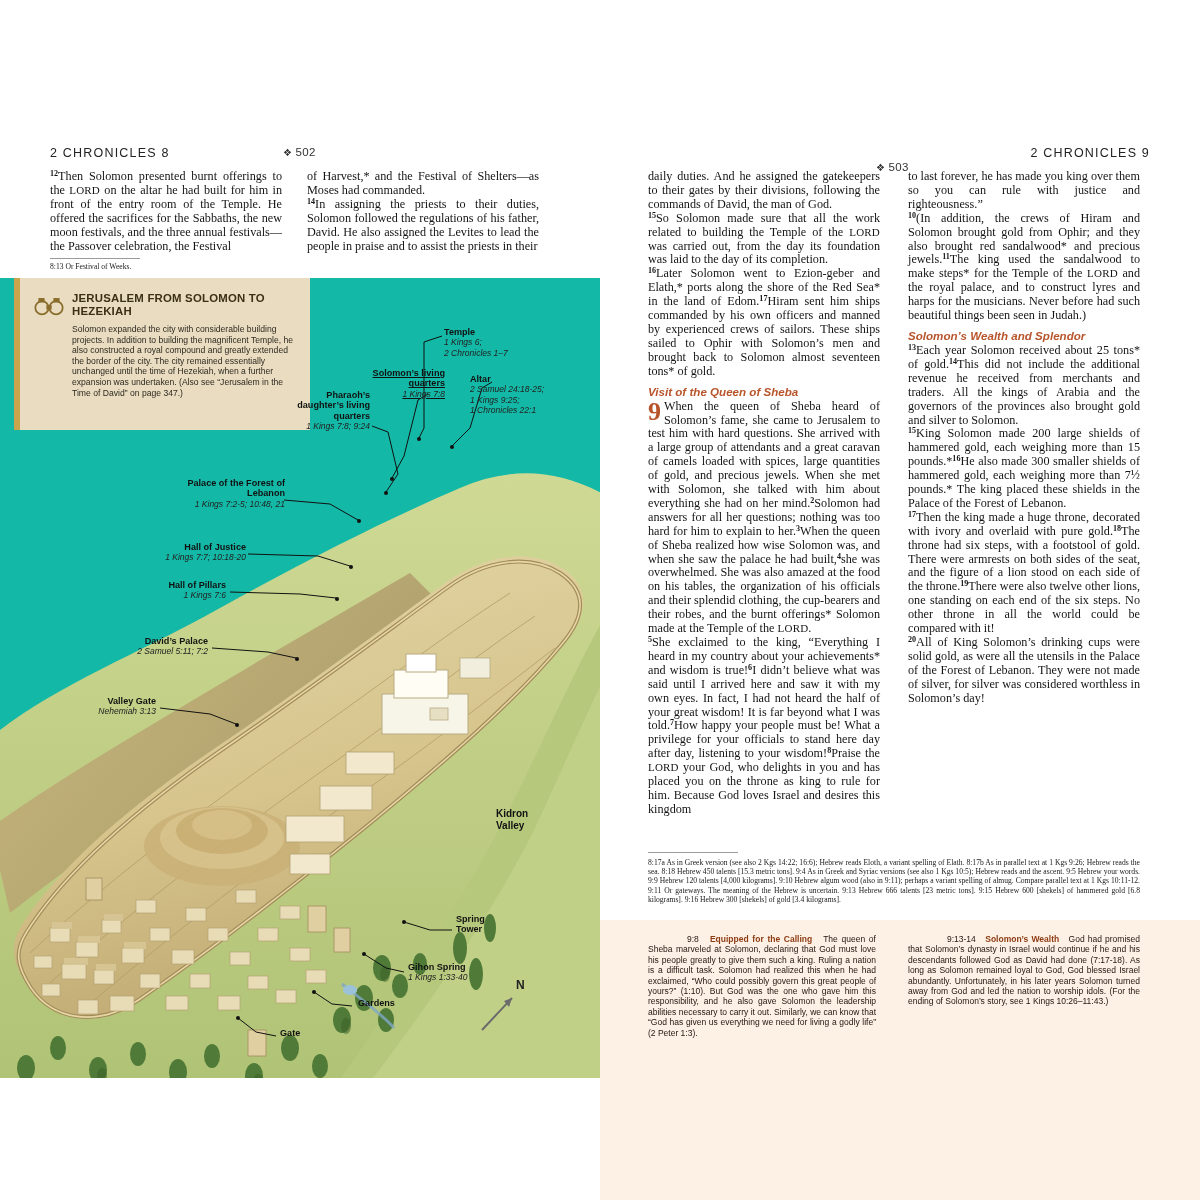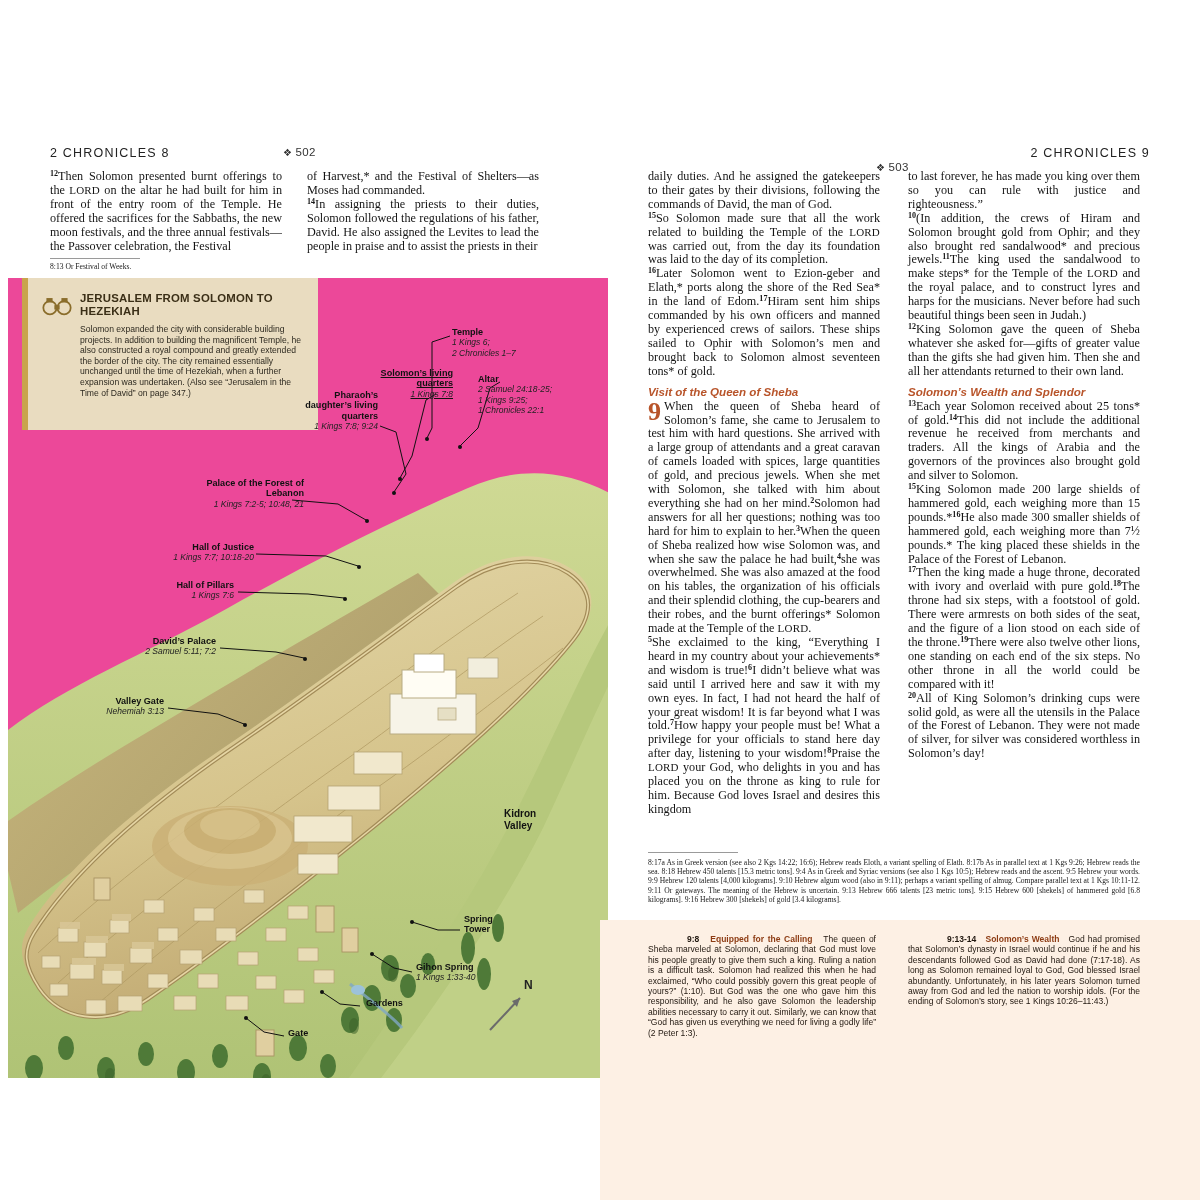--- a/index.html
+++ b/index.html
@@ -102,22 +102,21 @@
     height:1px;
     background:#9a9a9a;
   }
 
   
   .mapbox {
     position: absolute;
     left: 0; top: 278px;
     width: 600px; height: 800px;
     overflow: hidden;
-    background: #ec4899;
-    margin-left: 8px;
+    background: #14b8a6;
   }
   .map-ground {
     position:absolute;
     left:-10px; top:130px;
     width: 640px; height: 700px;
   }
   .callout-box {
     position: absolute;
     left: 14px; top: 0px;
     width: 290px; height: 152px;
@@ -172,21 +171,21 @@
     background:#fdf0e4;
   }
   .note-col {
     position:absolute;
     font-family:"Liberation Sans", sans-serif;
     font-size:8.5px;
     line-height:10.4px;
     text-align:justify;
     color:#20170f;
   }
-  .note-col .ref { font-weight:bold;padding-left:39px; }
+  .note-col .ref { font-weight:normal;padding-left:39px; }
   .note-col .ttl { font-weight:bold; color:#8d3c14;}
 </style>
 </head>
 <body>
 
 <div class="spread">
 
   <div class="page left">
 
     <div class="runhead l-book">2 CHRONICLES 8</div>
@@ -429,21 +428,21 @@
       <div class="lbl r" style="left:357px; top:90px; width:88px;text-decoration:underline;">
         <b>Solomon’s living quarters</b>
         <i>1 Kings 7:8</i>
       </div>
 
       <div class="lbl r" style="left:280px; top:112px; width:90px;">
         <b>Pharaoh’s daughter’s living quarters</b>
         <i>1 Kings 7:8; 9:24</i>
       </div>
 
-      <div class="lbl r" style="left:164px; top:200px; width:132px;">
+      <div class="lbl r" style="left:153px; top:200px; width:132px;">
         <b>Palace of the Forest of Lebanon</b>
         <i>1 Kings 7:2-5; 10:48, 21</i>
       </div>
 
       <div class="lbl r" style="left:128px; top:264px; width:118px;">
         <b>Hall of Justice</b>
         <i>1 Kings 7:7; 10:18-20</i>
       </div>
 
       <div class="lbl r" style="left:130px; top:302px; width:96px;">
@@ -498,21 +497,20 @@
       <p><sup class="vs">15</sup><span>So Solomon made sure that all the work related to building the Temple of the <span class="sc">LORD</span> was carried out, from the day its foundation was laid to the day of its completion.</span></p>
       <p><sup class="vs">16</sup><span>Later Solomon went to Ezion-geber and Elath,* ports along the shore of the Red Sea* in the land of Edom.</span><sup class="vs">17</sup><span>Hiram sent him ships commanded by his own officers and manned by experienced crews of sailors. These ships sailed to Ophir with Solomon’s men and brought back to Solomon almost seventeen tons* of gold.</span></p>
       <div class="subhead">Visit of the Queen of Sheba</div>
       <p class="dropcap-wrap"><span class="dropcap">9</span><span>When the queen of Sheba heard of Solomon’s fame, she came to Jerusalem to test him with hard questions. She arrived with a large group of attendants and a great caravan of camels loaded with spices, large quantities of gold, and precious jewels. When she met with Solomon, she talked with him about everything she had on her mind.</span><sup class="vs">2</sup><span>Solomon had answers for all her questions; nothing was too hard for him to explain to her.</span><sup class="vs">3</sup><span>When the queen of Sheba realized how wise Solomon was, and when she saw the palace he had built,</span><sup class="vs">4</sup><span>she was overwhelmed. She was also amazed at the food on his tables, the organization of his officials and their splendid clothing, the cup-bearers and their robes, and the burnt offerings* Solomon made at the Temple of the <span class="sc">LORD</span>.</span></p>
       <p><sup class="vs">5</sup><span>She exclaimed to the king, “Everything I heard in my country about your achievements* and wisdom is true!</span><sup class="vs">6</sup><span>I didn’t believe what was said until I arrived here and saw it with my own eyes. In fact, I had not heard the half of your great wisdom! It is far beyond what I was told.</span><sup class="vs">7</sup><span>How happy your people must be! What a privilege for your officials to stand here day after day, listening to your wisdom!</span><sup class="vs">8</sup><span>Praise the <span class="sc">LORD</span> your God, who delights in you and has placed you on the throne as king to rule for him. Because God loves Israel and desires this kingdom</span></p>
     </div>
 
     <div class="col" style="left:308px; top:170px; width:232px;">
       <p><span>to last forever, he has made you king over them so you can rule with justice and righteousness.”</span></p>
       <p><sup class="vs">10</sup><span>(In addition, the crews of Hiram and Solomon brought gold from Ophir; and they also brought red sandalwood* and precious jewels.</span><sup class="vs">11</sup><span>The king used the sandalwood to make steps* for the Temple of the <span class="sc">LORD</span> and the royal palace, and to construct lyres and harps for the musicians. Never before had such beautiful things been seen in Judah.)</span></p>
-      <p><sup class="vs">12</sup><span>King Solomon gave the queen of Sheba whatever she asked for—gifts of greater value than the gifts she had given him. Then she and all her attendants returned to their own land.</span></p>
       <div class="subhead">Solomon’s Wealth and Splendor</div>
       <p><sup class="vs">13</sup><span>Each year Solomon received about 25 tons* of gold.</span><sup class="vs">14</sup><span>This did not include the additional revenue he received from merchants and traders. All the kings of Arabia and the governors of the provinces also brought gold and silver to Solomon.</span></p>
       <p><sup class="vs">15</sup><span>King Solomon made 200 large shields of hammered gold, each weighing more than 15 pounds.*</span><sup class="vs">16</sup><span>He also made 300 smaller shields of hammered gold, each weighing more than 7½ pounds.* The king placed these shields in the Palace of the Forest of Lebanon.</span></p>
       <p><sup class="vs">17</sup><span>Then the king made a huge throne, decorated with ivory and overlaid with pure gold.</span><sup class="vs">18</sup><span>The throne had six steps, with a footstool of gold. There were armrests on both sides of the seat, and the figure of a lion stood on each side of the throne.</span><sup class="vs">19</sup><span>There were also twelve other lions, one standing on each end of the six steps. No other throne in all the world could be compared with it!</span></p>
       <p><sup class="vs">20</sup><span>All of King Solomon’s drinking cups were solid gold, as were all the utensils in the Palace of the Forest of Lebanon. They were not made of silver, for silver was considered worthless in Solomon’s day!</span></p>
     </div>
 
     <div class="fn-rule" style="left:48px; top:852px; width:90px;"></div>
     <div class="footnote" style="left:48px; top:858px; width:492px;">8:17a As in Greek version (see also 2 Kgs 14:22; 16:6); Hebrew reads Eloth, a variant spelling of Elath.  8:17b As in parallel text at 1 Kgs 9:26; Hebrew reads the sea.  8:18 Hebrew 450 talents [15.3 metric tons].  9:4 As in Greek and Syriac versions (see also 1 Kgs 10:5); Hebrew reads and the ascent.  9:5 Hebrew your words.  9:9 Hebrew 120 talents [4,000 kilograms].  9:10 Hebrew algum wood (also in 9:11); perhaps a variant spelling of almug. Compare parallel text at 1 Kgs 10:11-12.  9:11 Or gateways. The meaning of the Hebrew is uncertain.  9:13 Hebrew 666 talents [23 metric tons].  9:15 Hebrew 600 [shekels] of hammered gold [6.8 kilograms].  9:16 Hebrew 300 [shekels] of gold [3.4 kilograms].</div>
   </div>

